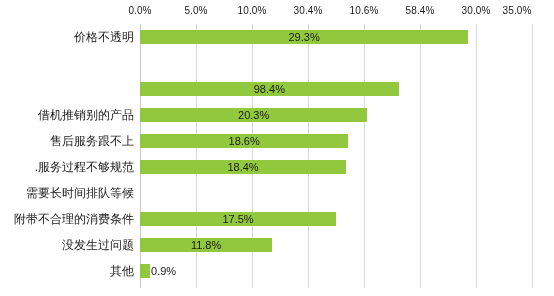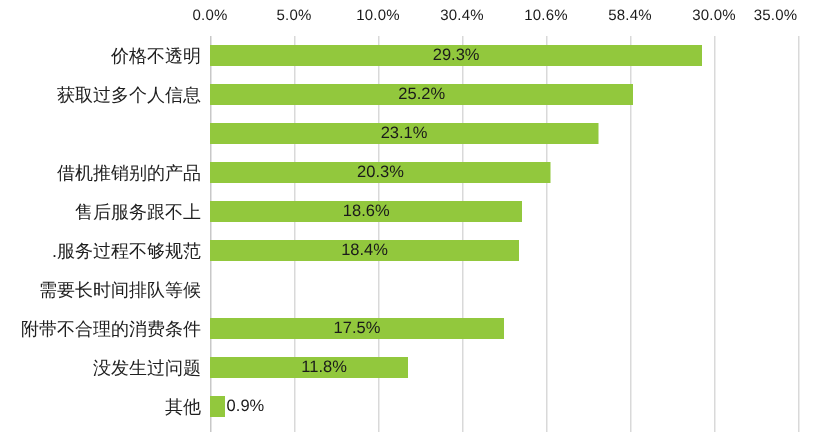--- a/index.html
+++ b/index.html
@@ -148,31 +148,24 @@
     </div>
 
   <div id="rows">
       <div class="bar-row" style="top: 0px;">
         <div class="cat-label">价格不透明</div>
         <div class="bar-track">
           <div class="bar" title="价格不透明 29.3%" style="width: 328.16px; background: rgb(146, 200, 61);"></div>
           <div class="bar-value inside" style="width: 328.16px;">29.3%</div>
         </div>
       </div>
-      <div class="bar-row" style="top: 26px;">
-        <div class="cat-label">获取过多个人信息</div>
-        <div class="bar-track">
-          <div class="bar" title="获取过多个人信息 25.2%" style="width: 282.24px; background: rgb(146, 200, 61);"></div>
-          <div class="bar-value inside" style="width: 282.24px;">25.2%</div>
-        </div>
-      </div>
       <div class="bar-row" style="top: 52px;">
         <div class="bar-track">
           <div class="bar" title="亲情消费 23.1%" style="width: 258.72px; background: rgb(146, 200, 61);"></div>
-          <div class="bar-value inside" style="width: 258.72px;">23.1%</div>
+          <div class="bar-value inside" style="width: 258.72px;">98.4%</div>
         </div>
       </div>
       <div class="bar-row" style="top: 78px;">
         <div class="cat-label">借机推销别的产品</div>
         <div class="bar-track">
           <div class="bar" title="借机推销别的产品 20.3%" style="width: 227.36px; background: rgb(146, 200, 61);"></div>
           <div class="bar-value inside" style="width: 227.36px;">20.3%</div>
         </div>
       </div>
       <div class="bar-row" style="top: 104px;">
@@ -196,21 +189,21 @@
         <div class="cat-label">附带不合理的消费条件</div>
         <div class="bar-track">
           <div class="bar" title="附带不合理的消费条件 17.5%" style="width: 196px; background: rgb(146, 200, 61);"></div>
           <div class="bar-value inside" style="width: 196px;">17.5%</div>
         </div>
       </div>
       <div class="bar-row" style="top: 208px;">
         <div class="cat-label">没发生过问题</div>
         <div class="bar-track">
           <div class="bar" title="没发生过问题 11.8%" style="width: 132.16px; background: rgb(146, 200, 61);"></div>
-          <div class="bar-value inside" style="width: 132.16px; padding-left: 10px;">11.8%</div>
+          <div class="bar-value inside" style="width: 132.16px;">11.8%</div>
         </div>
       </div>
       <div class="bar-row" style="top: 234px;">
         <div class="cat-label">其他</div>
         <div class="bar-track">
           <div class="bar" title="其他 0.9%" style="width: 10.08px; background: rgb(146, 200, 61);"></div>
           <div class="bar-value outside" style="left: 11.08px;">0.9%</div>
         </div>
       </div>
     </div>

